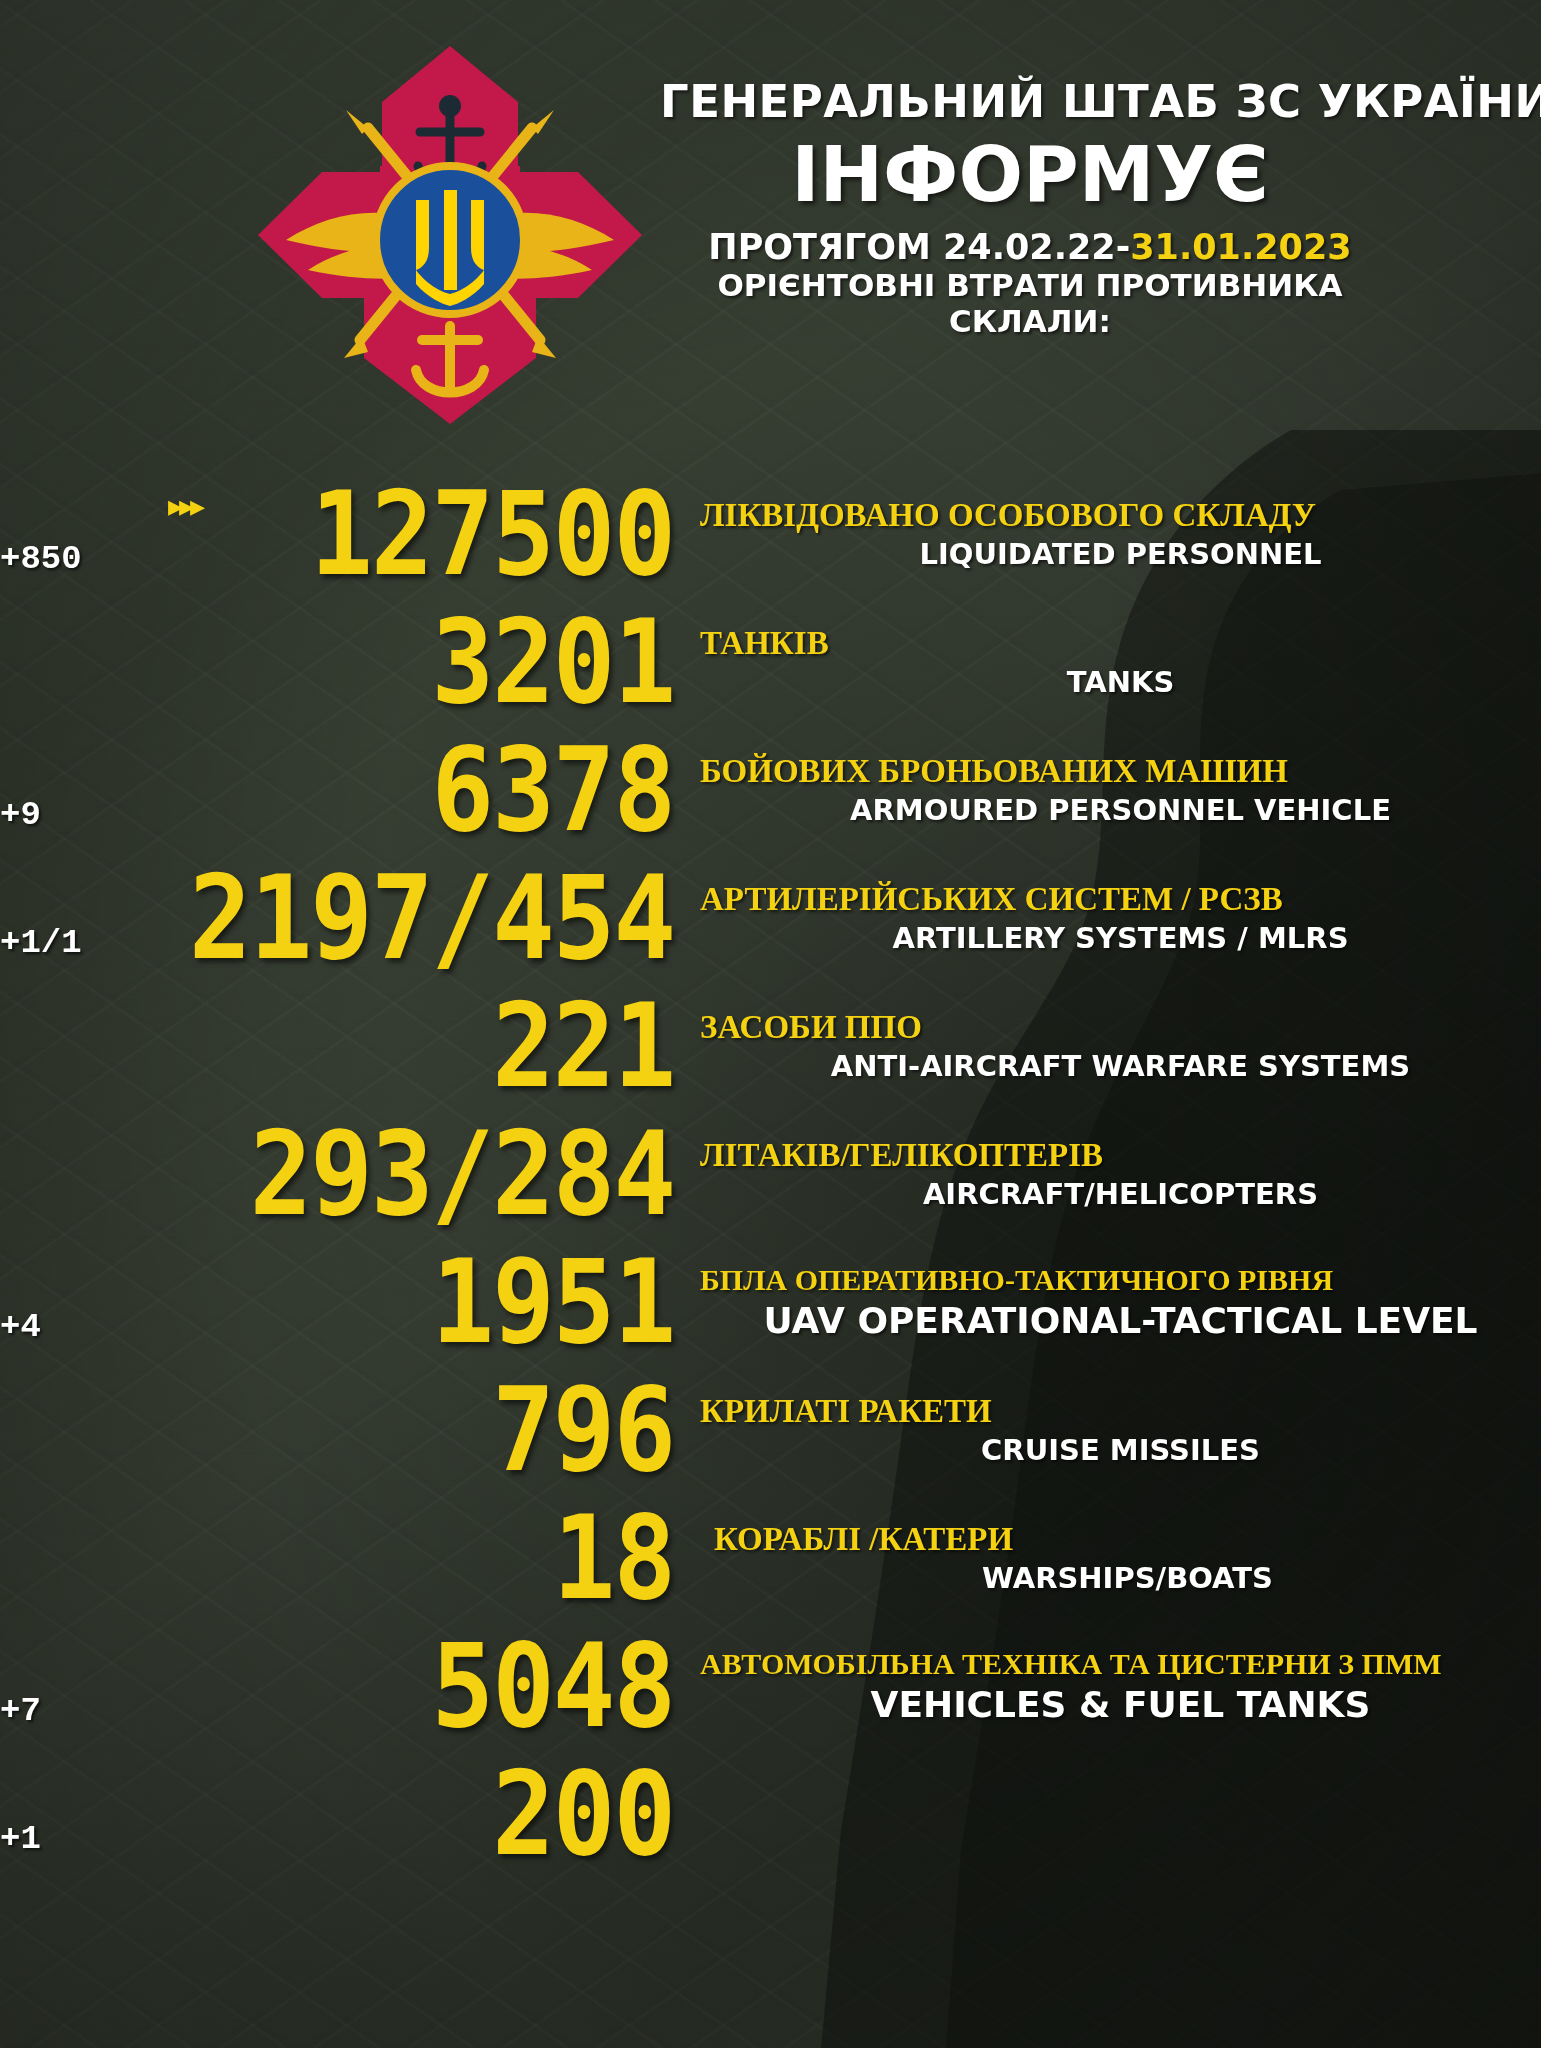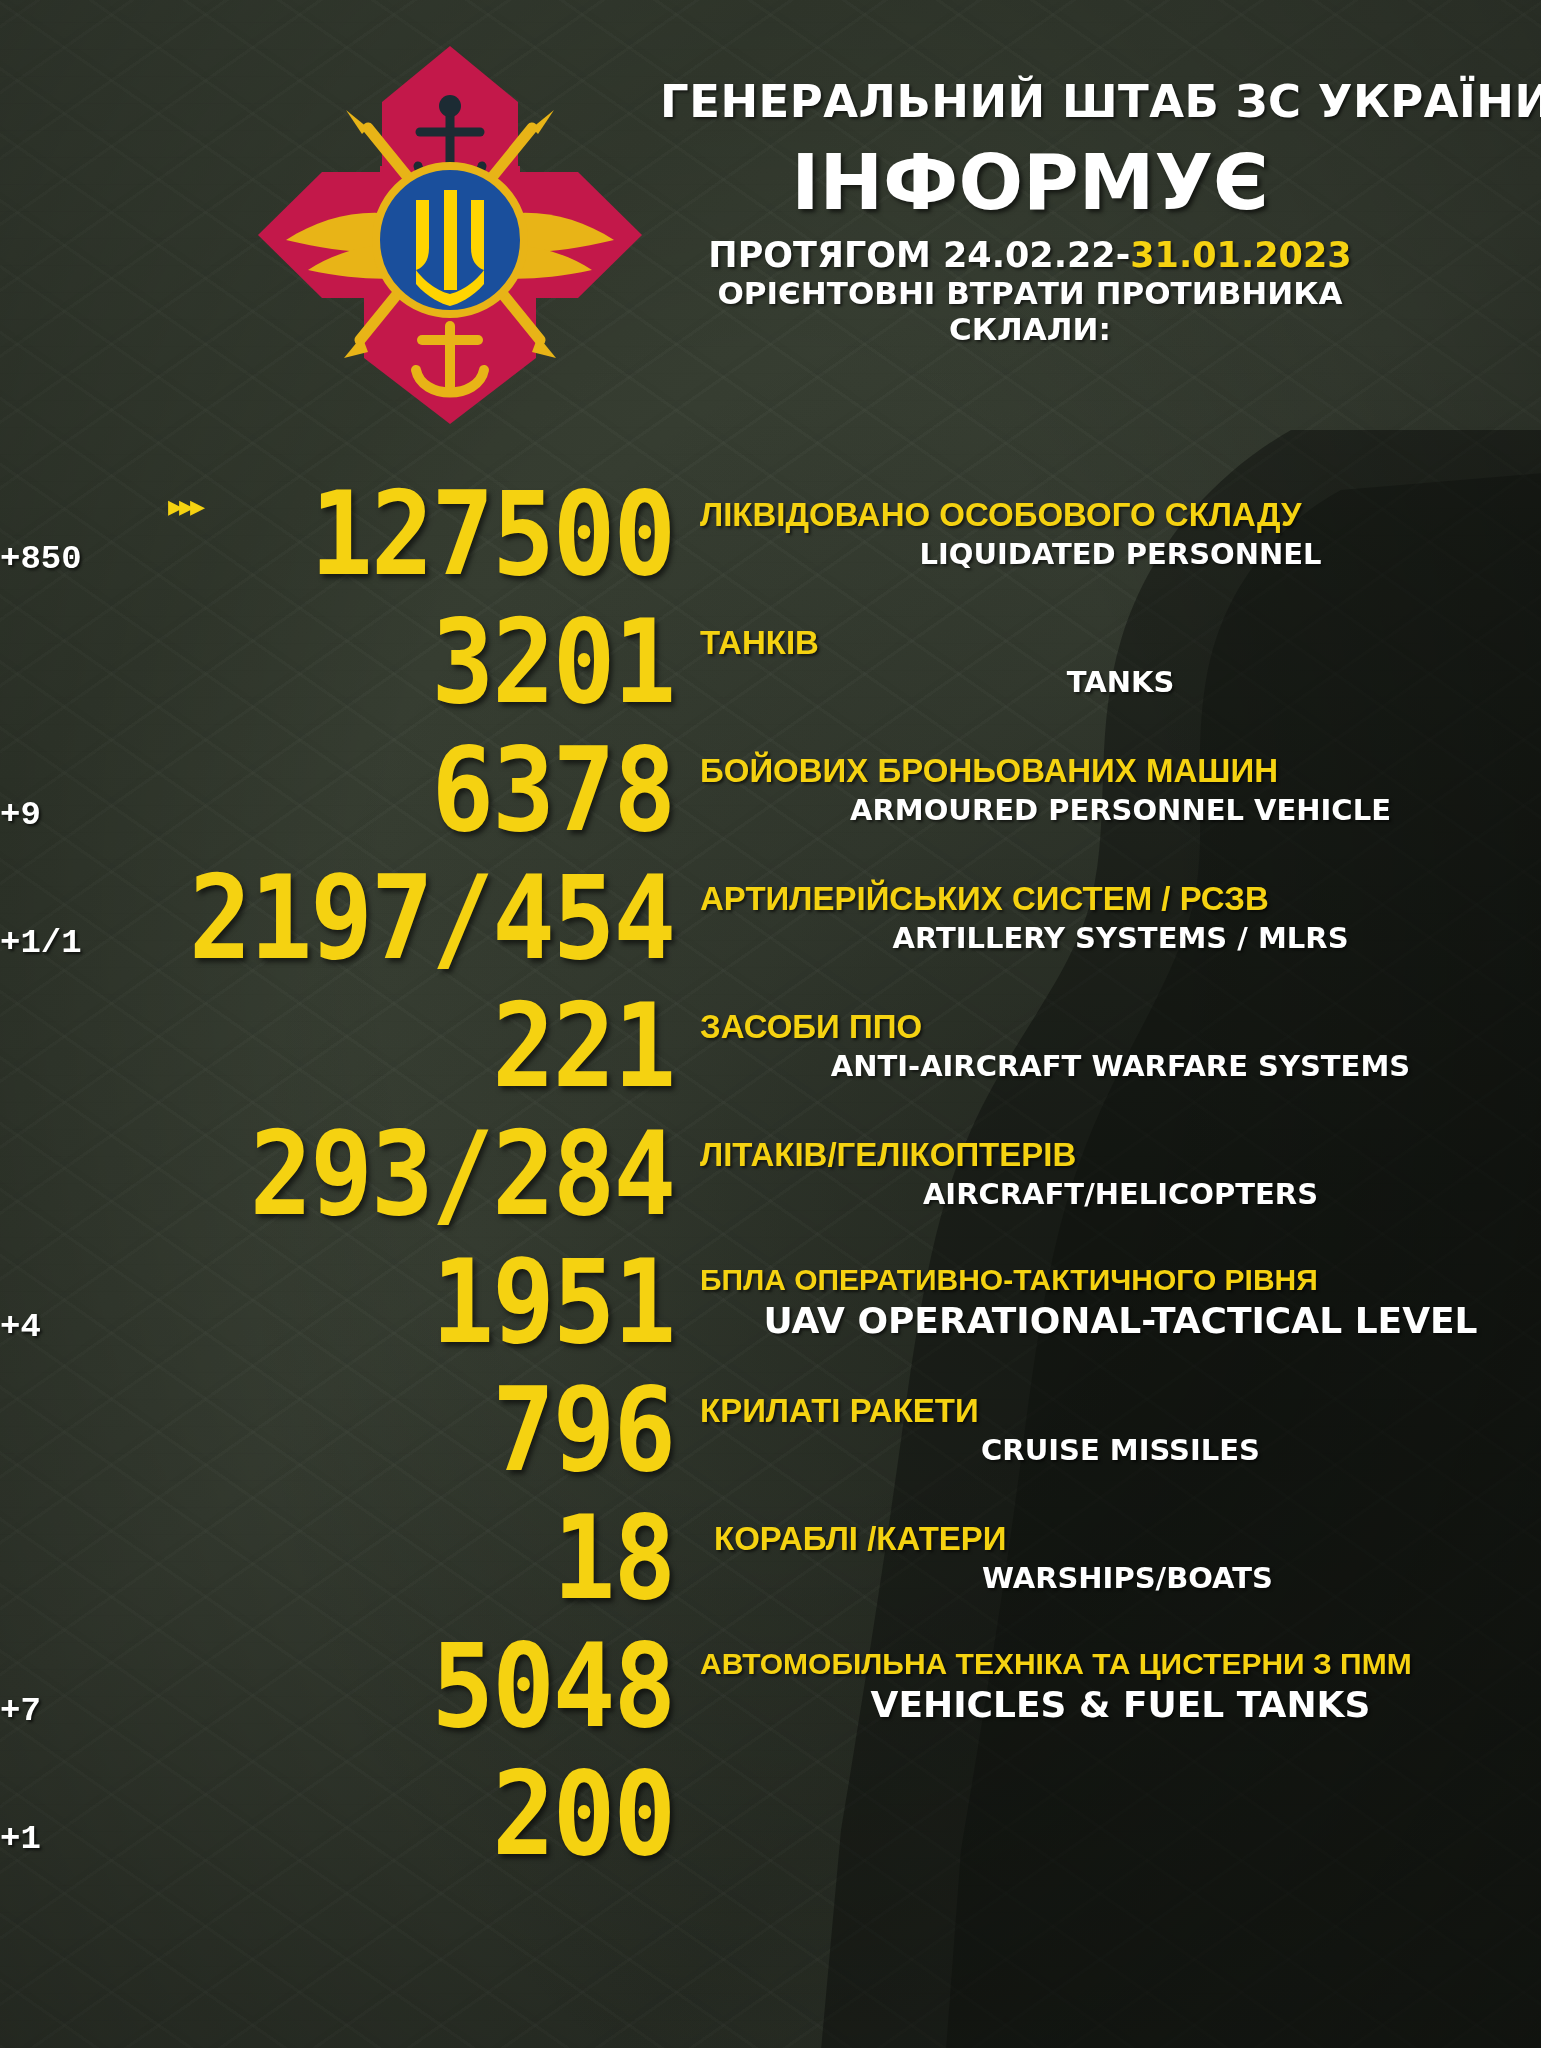--- a/index.html
+++ b/index.html
@@ -86,21 +86,21 @@
     text-shadow: 2px 2px 3px rgba(0,0,0,.6);
     white-space: nowrap;
   }
 
   .h-title2 {
     font-family: "DejaVu Sans", sans-serif;
     font-weight: bold;
     color: #ffffff;
     font-size: 76px;
     line-height: 1.15;
-    margin-top: 14px;
+    margin-top: 6px;
     text-shadow: 3px 3px 4px rgba(0,0,0,.6);
   }
 
   .h-period {
     font-family: "DejaVu Sans", sans-serif;
     font-weight: bold;
     color: #ffffff;
     font-size: 35px;
     margin-top: 8px;
     text-shadow: 2px 2px 3px rgba(0,0,0,.6);
@@ -154,21 +154,21 @@
     line-height: 1;
     letter-spacing: -2px;
     text-shadow: 3px 3px 5px rgba(0,0,0,.55);
     transform: scaleY(1.12);
     display: inline-block;
   }
 
   .labels { flex: 1 1 auto; }
 
   .lab-ua {
-    font-family: Liberation Sans, sans-serif;
+    font-family: Liberation Serif, serif;
     font-weight: bold;
     color: #f5d211;
     font-size: 33px;
     line-height: 1.12;
     text-shadow: 2px 2px 3px rgba(0,0,0,.6);
     white-space: nowrap;
   }
 
   .lab-en {
     font-family: "DejaVu Sans", sans-serif;

